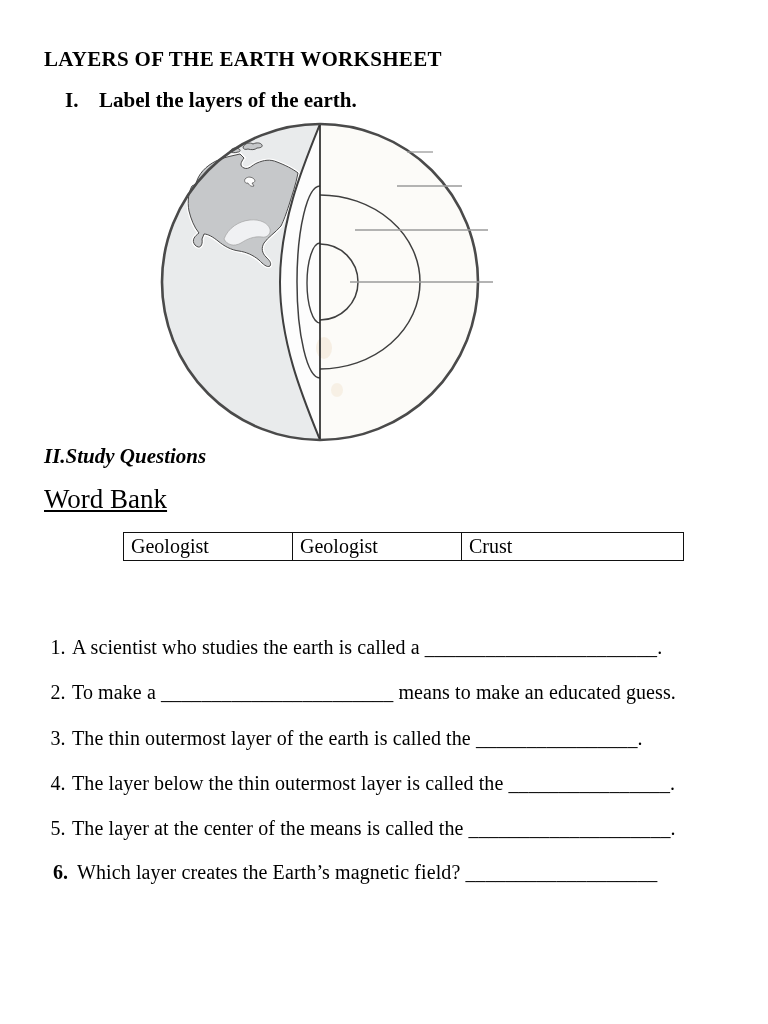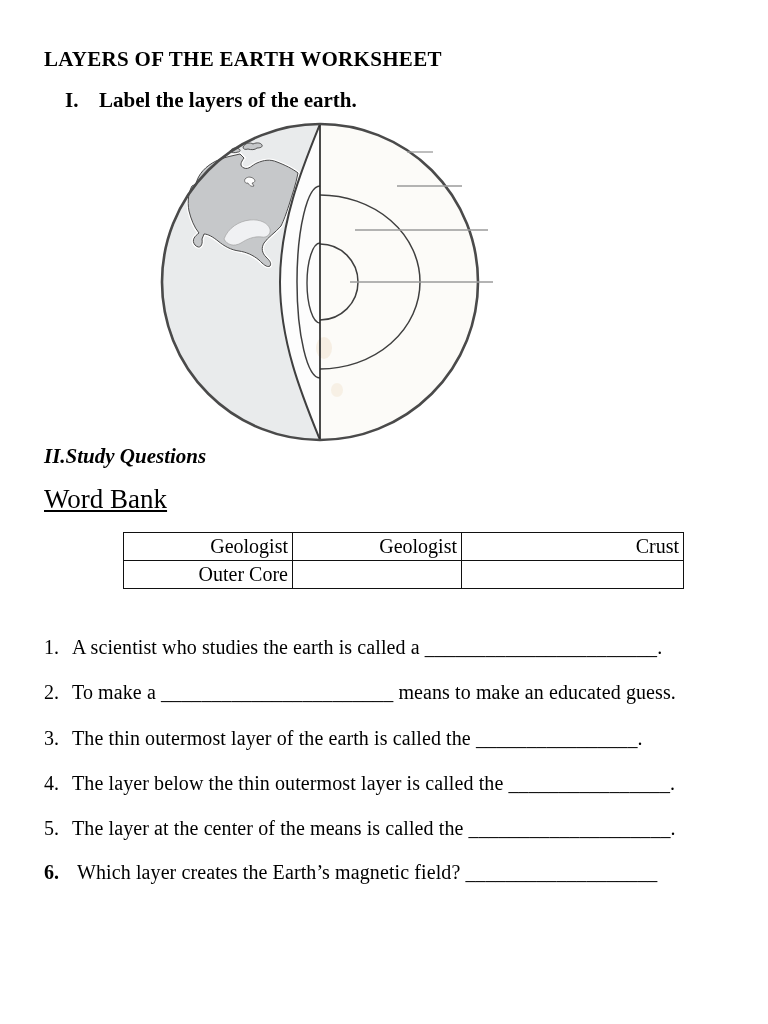--- a/index.html
+++ b/index.html
@@ -23,24 +23,24 @@
   .sec2{left:44px;top:444px;font-size:21px;font-weight:bold;white-space:nowrap;font-style:italic;}
   .wordbank-label{left:44px;top:484px;font-size:27px;text-decoration:underline;white-space:nowrap;}
   table.wordbank{
     position:absolute;left:123px;top:532px;
     border-collapse:collapse;table-layout:fixed;width:524px;
   }
   table.wordbank td{
     border:1.6px solid #111;
     height:26px;padding:0 4px 1px 7px;
     font-size:20px;line-height:1.1;vertical-align:middle;
-    overflow:hidden;white-space:nowrap;text-align:right;
+    overflow:hidden;white-space:nowrap;
   }
   td.c1{width:157px;} td.c2{width:157px;} td.c3{width:210px;}
-  .qrow{left:44px;font-size:20px;white-space:nowrap;}
+  .qrow{left:44px;font-size:20px;white-space:nowrap;text-align:center;}
   .qnum{display:inline-block;width:28px;}
   .qnum.bold{font-weight:bold;width:33px;}
   .qtext{letter-spacing:.1px;}
 </style>
 </head>
 <body>
 
 <div class="abs doc-title">LAYERS OF THE EARTH WORKSHEET</div>
 
 <div class="abs sec1">
@@ -92,25 +92,20 @@
 <div class="abs sec2">II.Study Questions</div>
 <div class="abs wordbank-label">Word Bank</div>
 
 <table class="wordbank">
   <tbody>
     <tr>
       <td class="c1">Geologist</td>
       <td class="c2">Geologist</td>
       <td class="c3">Crust</td>
     </tr>
-    <tr>
-      <td class="c1">Outer Core</td>
-      <td class="c2"></td>
-      <td class="c3"></td>
-    </tr>
   </tbody>
 </table>
 
 <div class="abs qrow" style="top:636px">
   <span class="qnum">1.</span><span class="qtext">A scientist who studies the earth is called a  _______________________.</span>
 </div>
 <div class="abs qrow" style="top:681px">
   <span class="qnum">2.</span><span class="qtext">To make a _______________________ means to make an educated guess.</span>
 </div>
 <div class="abs qrow" style="top:727px">

